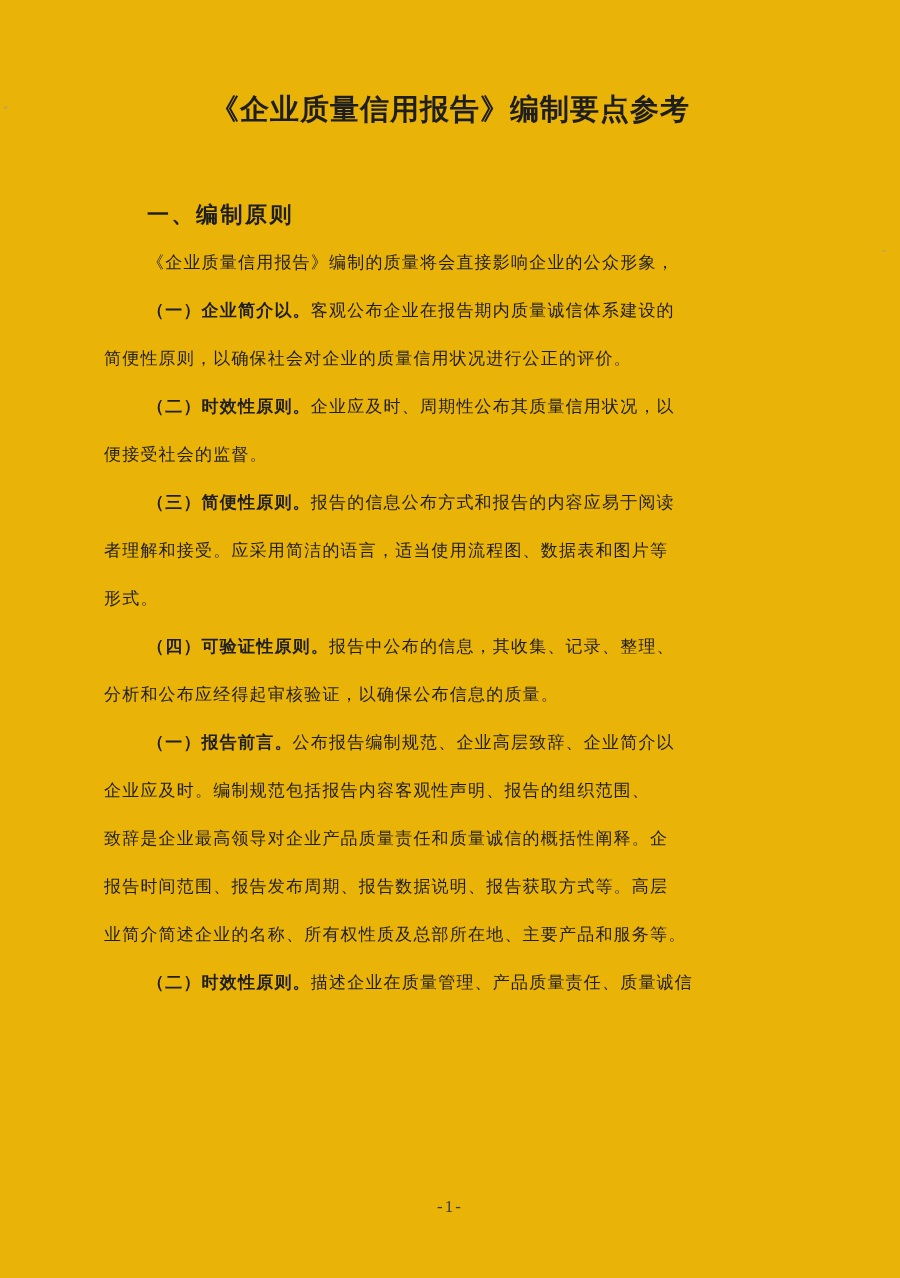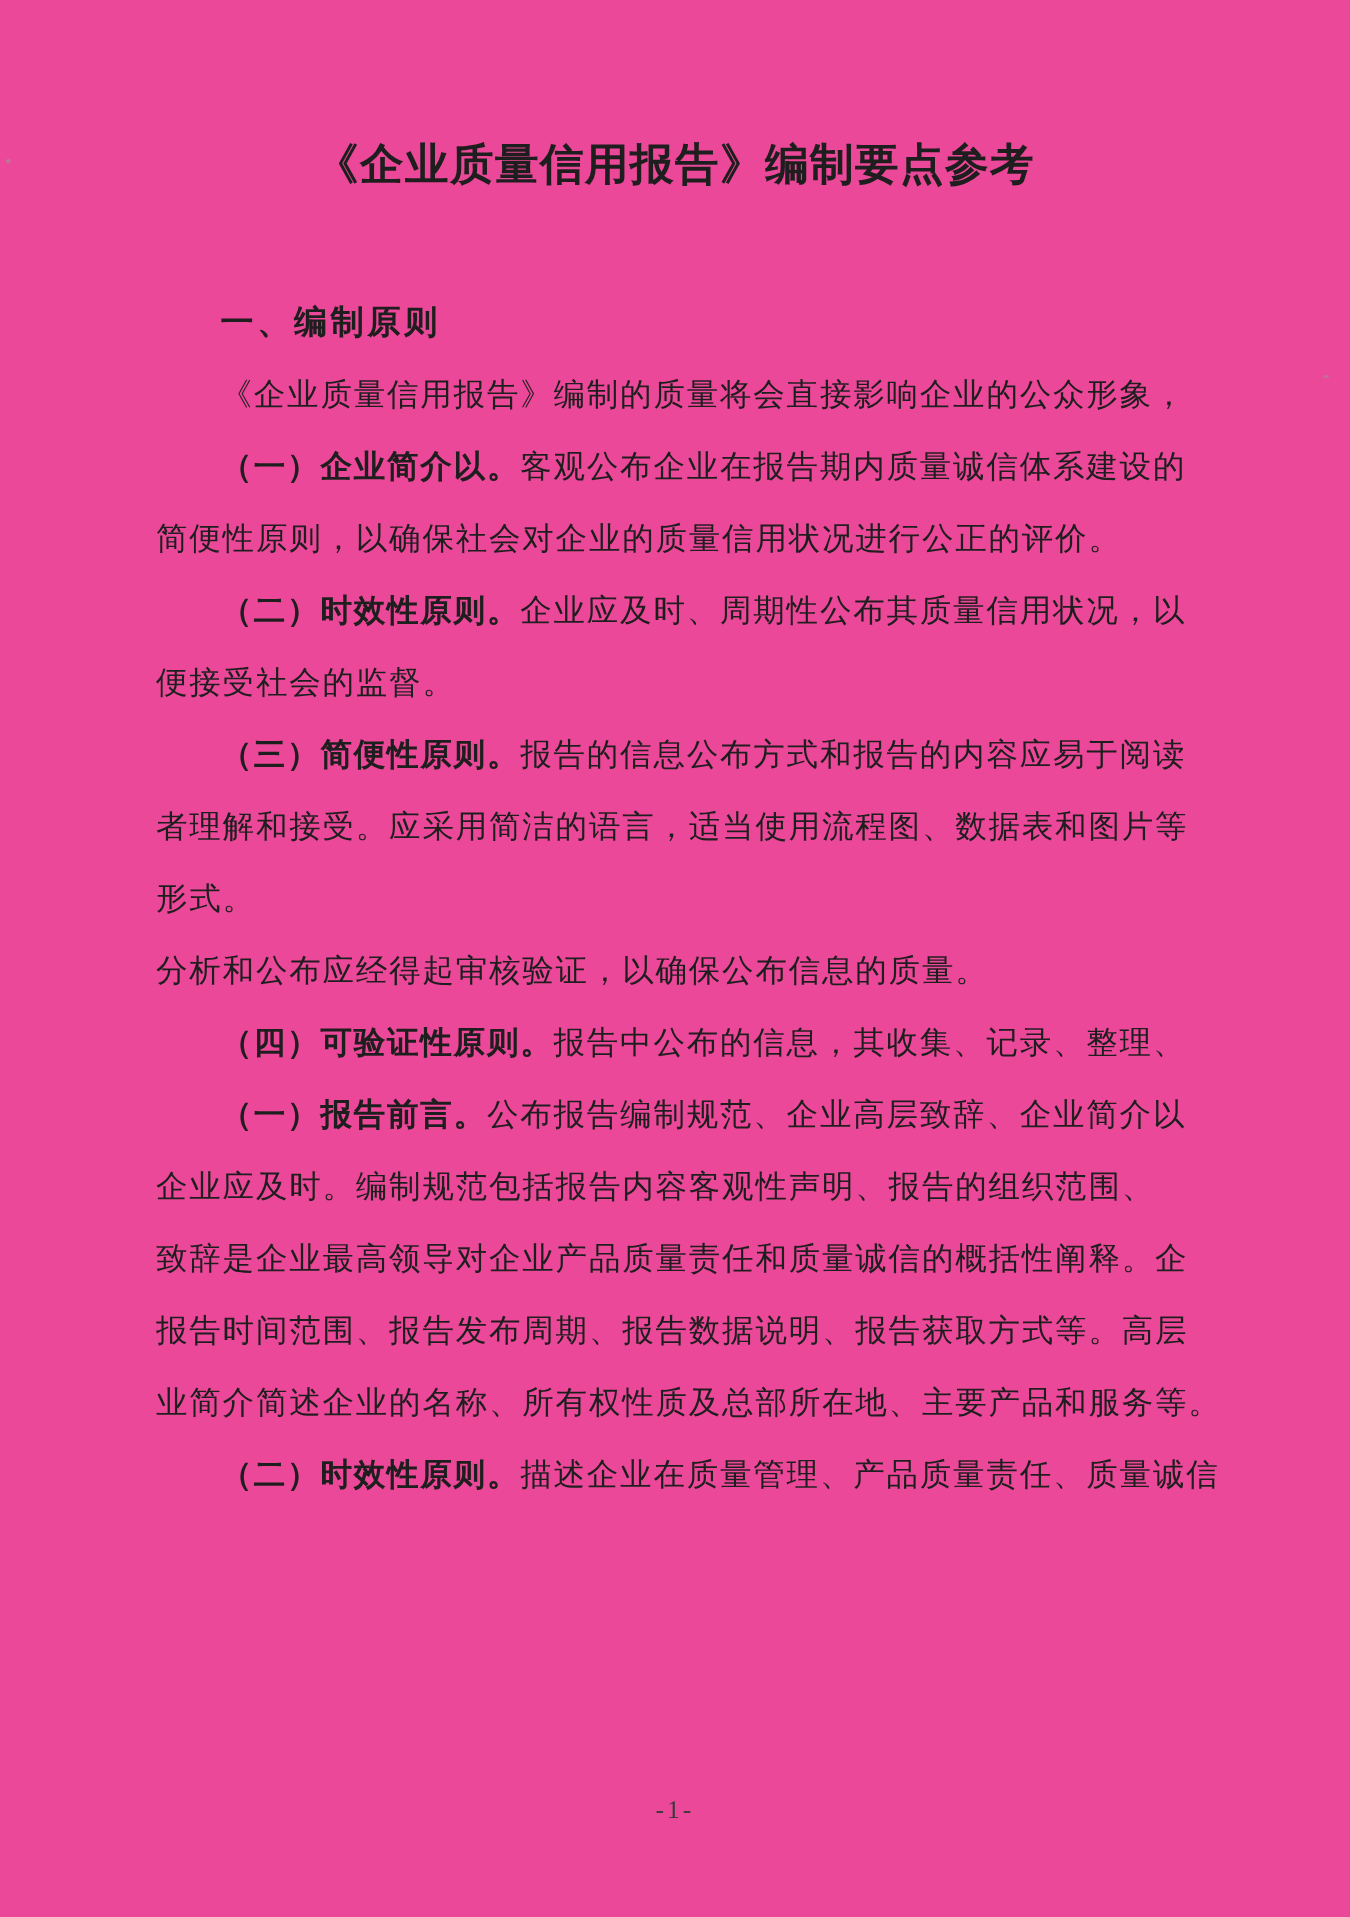--- a/index.html
+++ b/index.html
@@ -1,21 +1,21 @@
 <!DOCTYPE html>
 <html><head>
 <meta charset="utf-8">
 <style>
   html, body { margin: 0; padding: 0; background: #e8e8e8; }
   .page {
     position: relative;
     width: 900px;
     height: 1278px;
     margin: 0 auto;
-    background: #ec4899;
+    background: #eab308;
     color: #1e1e1e;
     font-family: "Liberation Serif", serif;
     overflow: hidden;
   }
   .title {
     position: absolute;
     left: 0; right: 0;
     top: 90px;
     margin: 0;
     text-align: center;
@@ -26,21 +26,21 @@
   }
   .body-text {
     position: absolute;
     left: 104px;
     top: 191px;
     width: 720px;
   }
   .line {
     height: 48px;
     line-height: 48px;
-    font-size: 21px;
+    font-size: 17px;
     letter-spacing: 1.2px;
     white-space: nowrap;
   }
   .indent { padding-left: 43px; }
   .heading {
     font-family: Liberation Serif, serif;
     font-weight: bold;
     font-size: 22px;
     letter-spacing: 2.5px;
   }
@@ -83,23 +83,23 @@
     <div class="line indent"><span class="b">（二）时效性原则。</span><span>企业应及时、周期性公布其质量信用状况，以</span></div>
 
     <div class="line"><span>便接受社会的监督。</span></div>
 
     <div class="line indent"><span class="b">（三）简便性原则。</span><span>报告的信息公布方式和报告的内容应易于阅读</span></div>
 
     <div class="line"><span>者理解和接受。应采用简洁的语言，适当使用流程图、数据表和图片等</span></div>
 
     <div class="line"><span>形式。</span></div>
 
+    <div class="line indent"><span class="b">（四）可验证性原则。</span><span>报告中公布的信息，其收集、记录、整理、</span></div>
+
     <div class="line"><span>分析和公布应经得起审核验证，以确保公布信息的质量。</span></div>
-
-    <div class="line indent"><span class="b">（四）可验证性原则。</span><span>报告中公布的信息，其收集、记录、整理、</span></div>
 
 
     <div class="line indent"><span class="b">（一）报告前言。</span><span>公布报告编制规范、企业高层致辞、企业简介以</span></div>
 
     <div class="line"><span>企业应及时。编制规范包括报告内容客观性声明、报告的组织范围、</span></div>
 
     <div class="line"><span>致辞是企业最高领导对企业产品质量责任和质量诚信的概括性阐释。企</span></div>
 
     <div class="line"><span>报告时间范围、报告发布周期、报告数据说明、报告获取方式等。高层</span></div>
 

